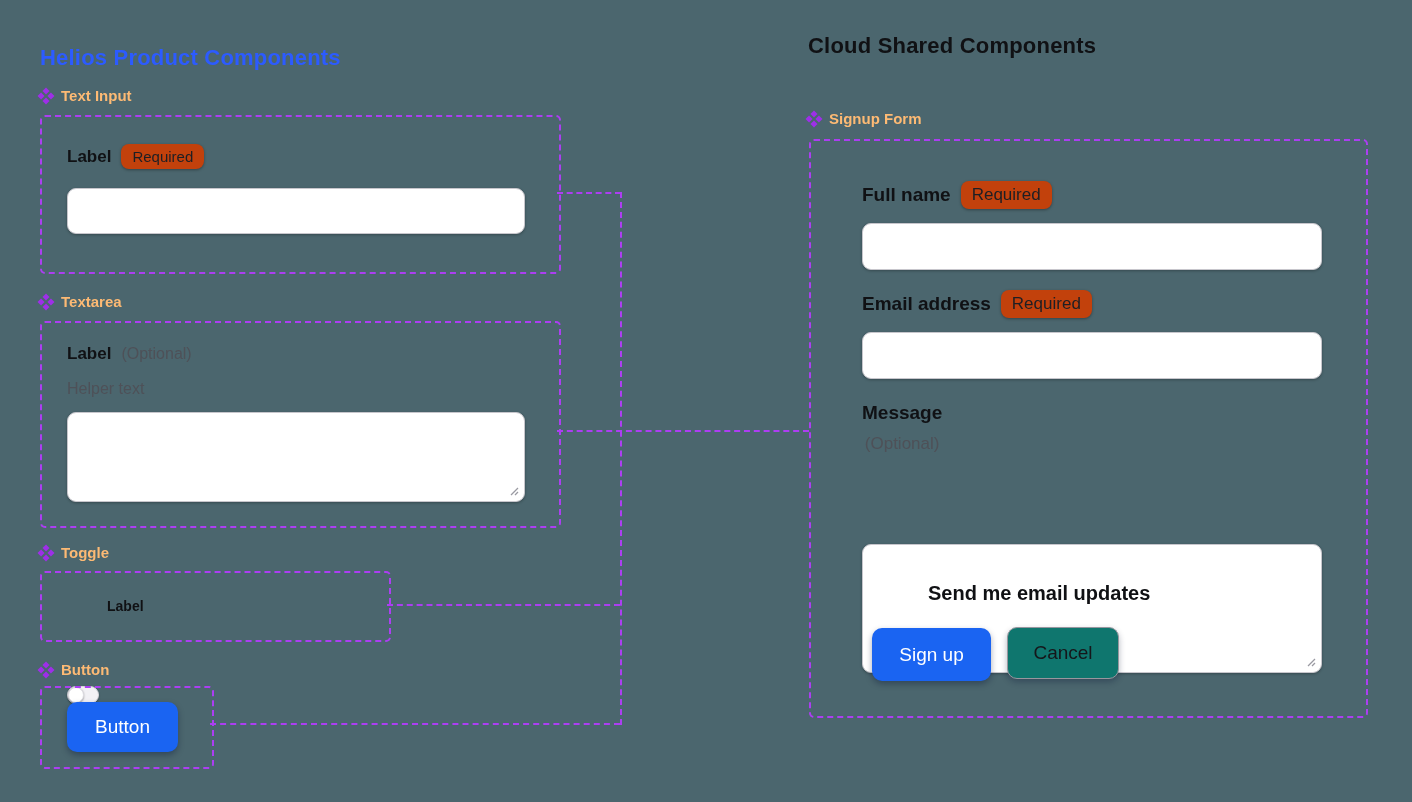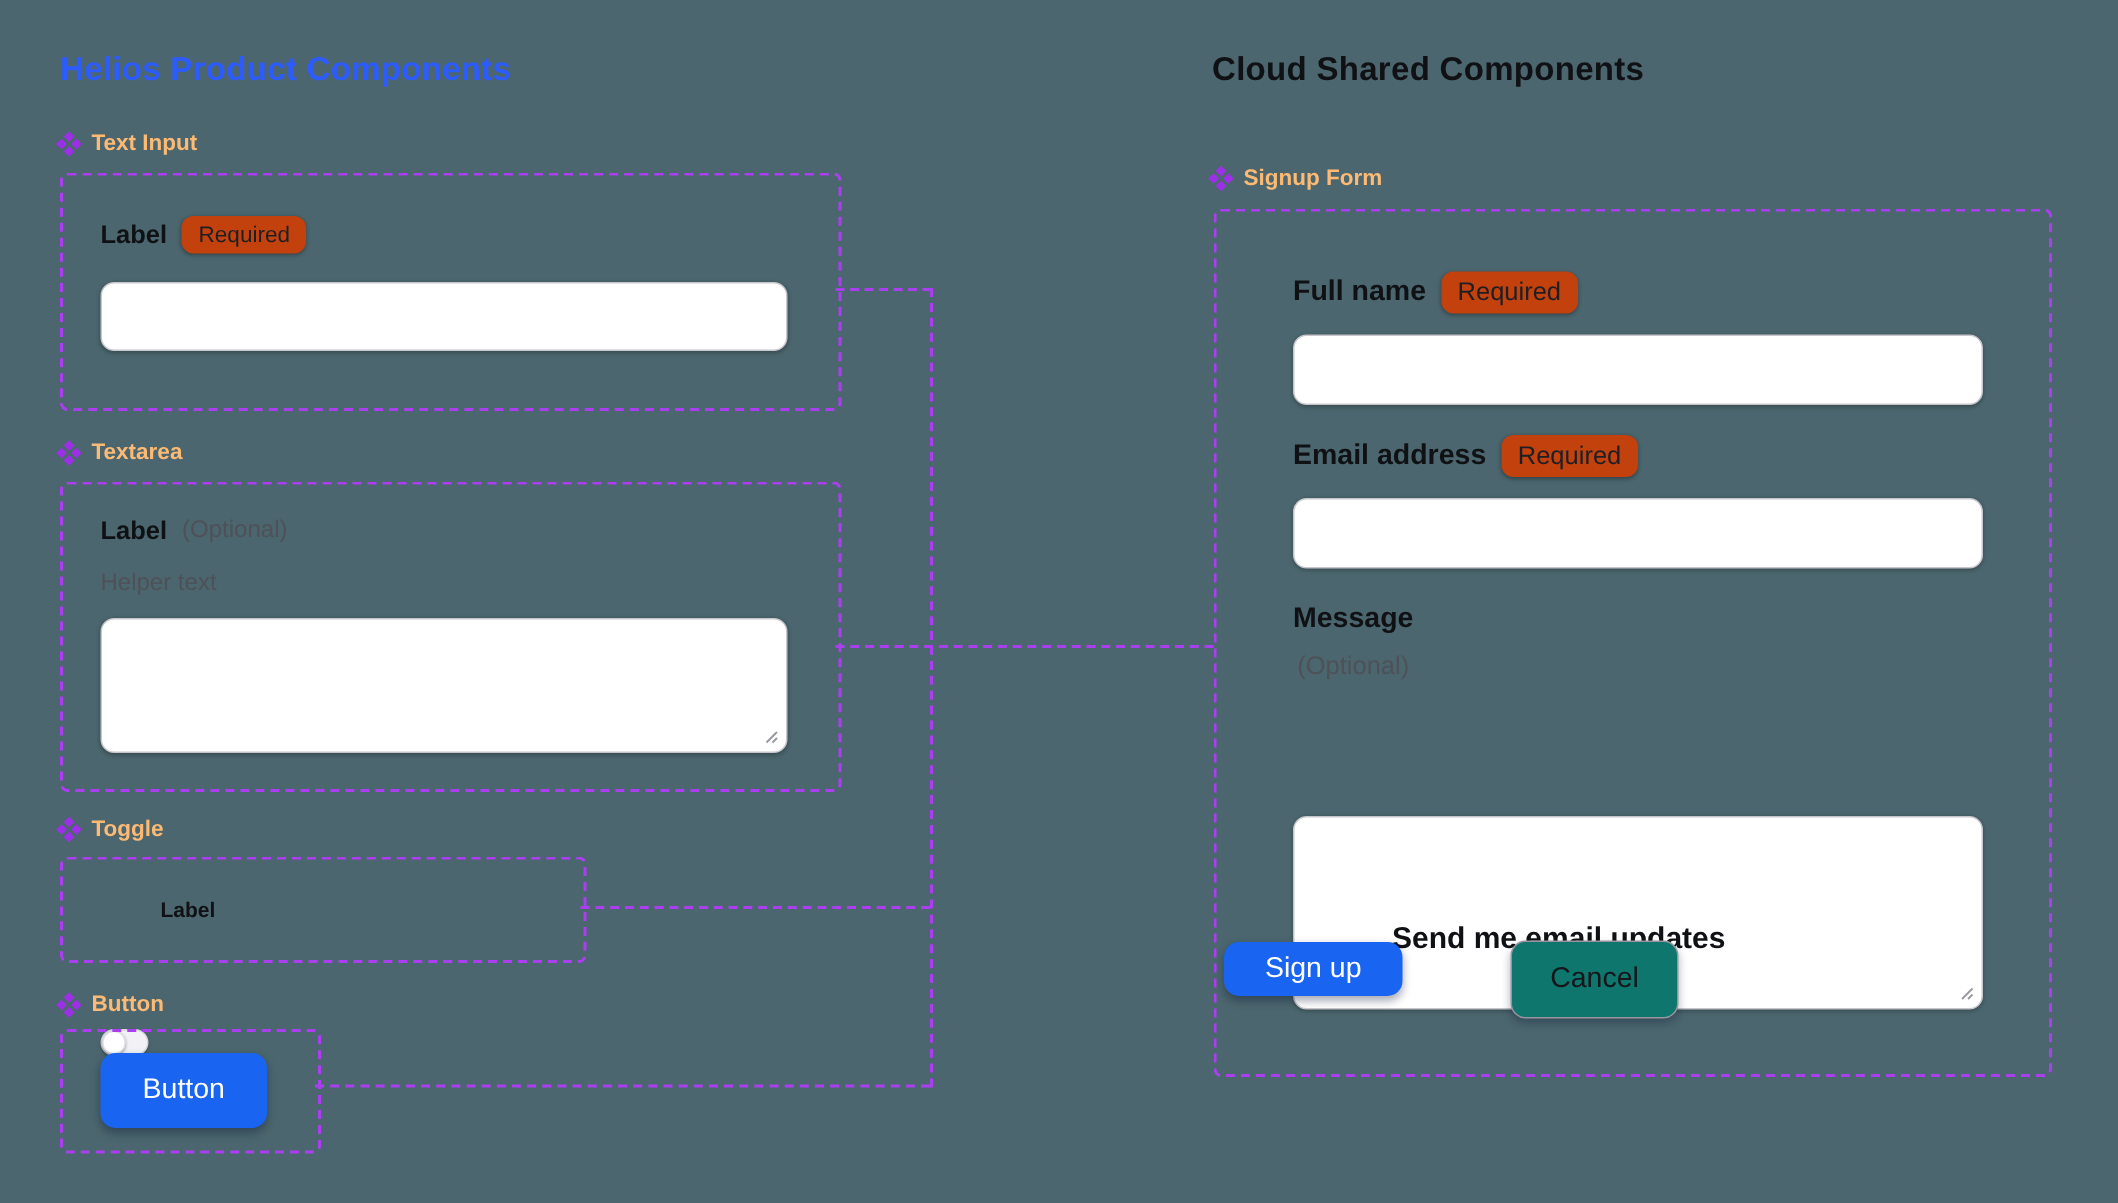--- a/index.html
+++ b/index.html
@@ -63,21 +63,21 @@
     font-size:19px;font-weight:500;box-shadow:0 3px 6px rgba(5,15,50,.35);}
   .btn-secondary{background:#0f766e;color:#15161A;border:1.5px solid #97969E;border-radius:10px;
     font-size:19px;font-weight:400;box-shadow:0 3px 6px rgba(5,15,50,.3);box-sizing:border-box;}
 
   .toggle-lbl-sm{font-size:14px;font-weight:700;color:#101114;white-space:nowrap;}
   .toggle-lbl-lg{font-size:20px;font-weight:700;color:#101114;white-space:nowrap;}
 </style>
 </head>
 <body>
 
-<div class="abs section-title title-blue" style="left:40px;top:33px;">Helios Product Components</div>
+<div class="abs section-title title-blue" style="left:40px;top:45px;">Helios Product Components</div>
 
 <div class="abs comp-header" style="left:40px;top:87px;">
   <span class="comp-icon">
       <i></i>
       <i></i>
       <i></i>
       <i></i>
     </span>
   <span>Text Input</span>
 </div>
@@ -170,16 +170,16 @@
 <div class="abs label-row" style="left:862px;top:402px;flex-direction:column;">
   <span class="lbl lbl-19">Message</span>
   <span class="muted" style="font-size:17px;">(Optional)</span>
 </div>
 <div class="abs textarea" style="left:862px;top:436px;width:460px;height:129px;">
   <svg class="resize-handle" width="12" height="12" viewBox="0 0 12 12">
     <path d="M11 4 L4 11 M11 8 L8 11" stroke="#9A9AA2" stroke-width="1.3" fill="none"></path>
   </svg>
 </div>
 
-<div class="abs toggle-lbl-lg" style="left:928px;top:582px;margin-top:33px;">Send me email updates</div>
+<div class="abs toggle-lbl-lg" style="left:928px;top:582px;">Send me email updates</div>
 
-<button class="abs btn btn-primary" style="left:816px;top:628px;width:119px;height:36px;">Sign up</button>
+<button class="abs btn btn-primary" style="left:872px;top:628px;width:119px;height:53px;">Sign up</button>
 <button class="abs btn btn-secondary" style="left:1007px;top:627px;width:112px;height:52px;">Cancel</button>
 
 </body></html>

